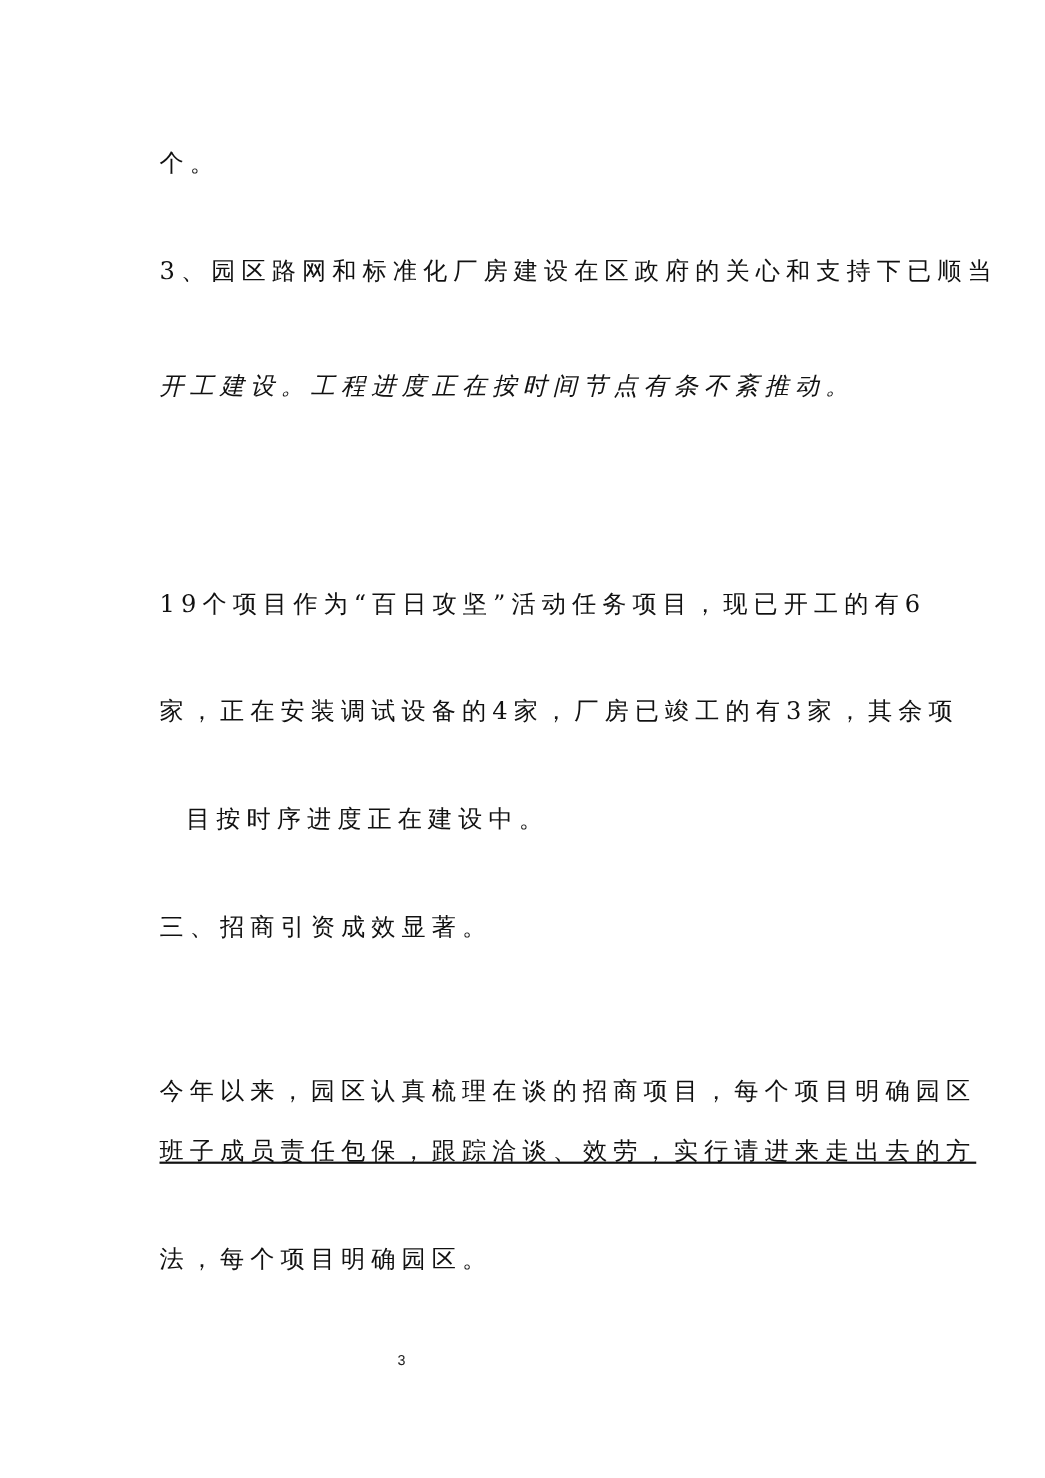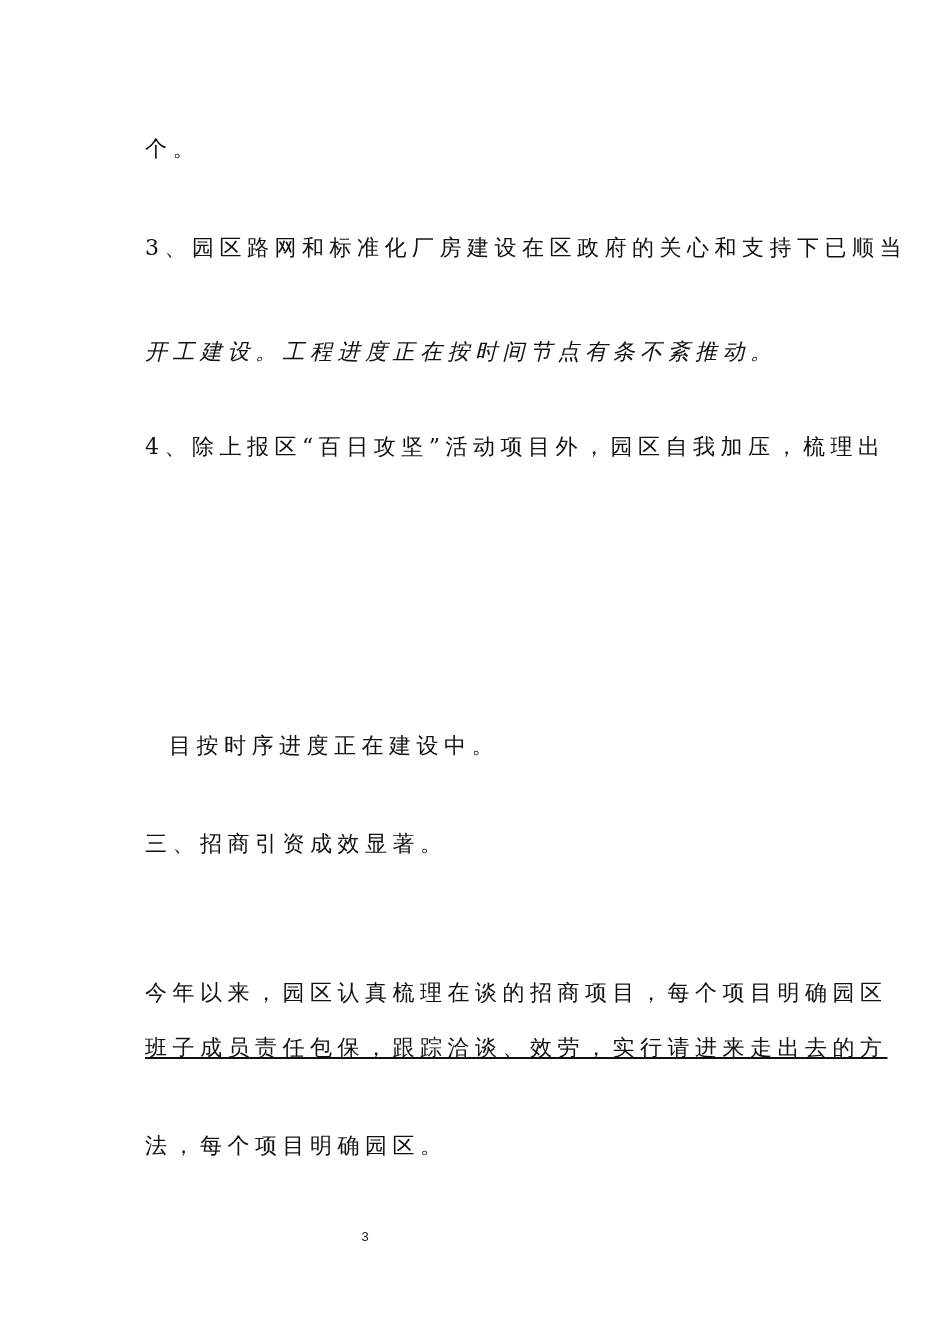--- a/index.html
+++ b/index.html
@@ -45,21 +45,22 @@
       color: #222222;
     }
   </style>
 </head>
 <body>
 
 <div class="page">
   <div class="line" style="top:135px;">个。</div>
   <div class="line" style="top:234px;">3、园区路网和标准化厂房建设在区政府的关心和支持下已顺当</div>
   <div class="line" style="top:338px;font-style:italic;">开工建设。工程进度正在按时间节点有条不紊推动。</div>
-  <div class="line" style="top:433px;">4、除上报区“百日攻坚”活动项目外，园区自我加压，梳理出</div>
+  <div class="line" style="top:536px;">19个项目作为“百日攻坚”活动任务项目，现已开工的有6</div>
+  <div class="line" style="top:634px;">家，正在安装调试设备的4家，厂房已竣工的有3家，其余项</div>
   <div class="line" style="top:732px;margin-left:24px;">目按时序进度正在建设中。</div>
   <div class="line" style="top:830px;">三、招商引资成效显著。</div>
   <div class="line" style="top:931px;margin-top:48px;">今年以来，园区认真梳理在谈的招商项目，每个项目明确园区</div>
   <div class="line" style="top:1034px;text-decoration:underline;">班子成员责任包保，跟踪洽谈、效劳，实行请进来走出去的方</div>
   <div class="line" style="top:1132px;">法，每个项目明确园区。</div>
 
   <div class="page-number">3</div>
 </div>
 
 </body></html>

